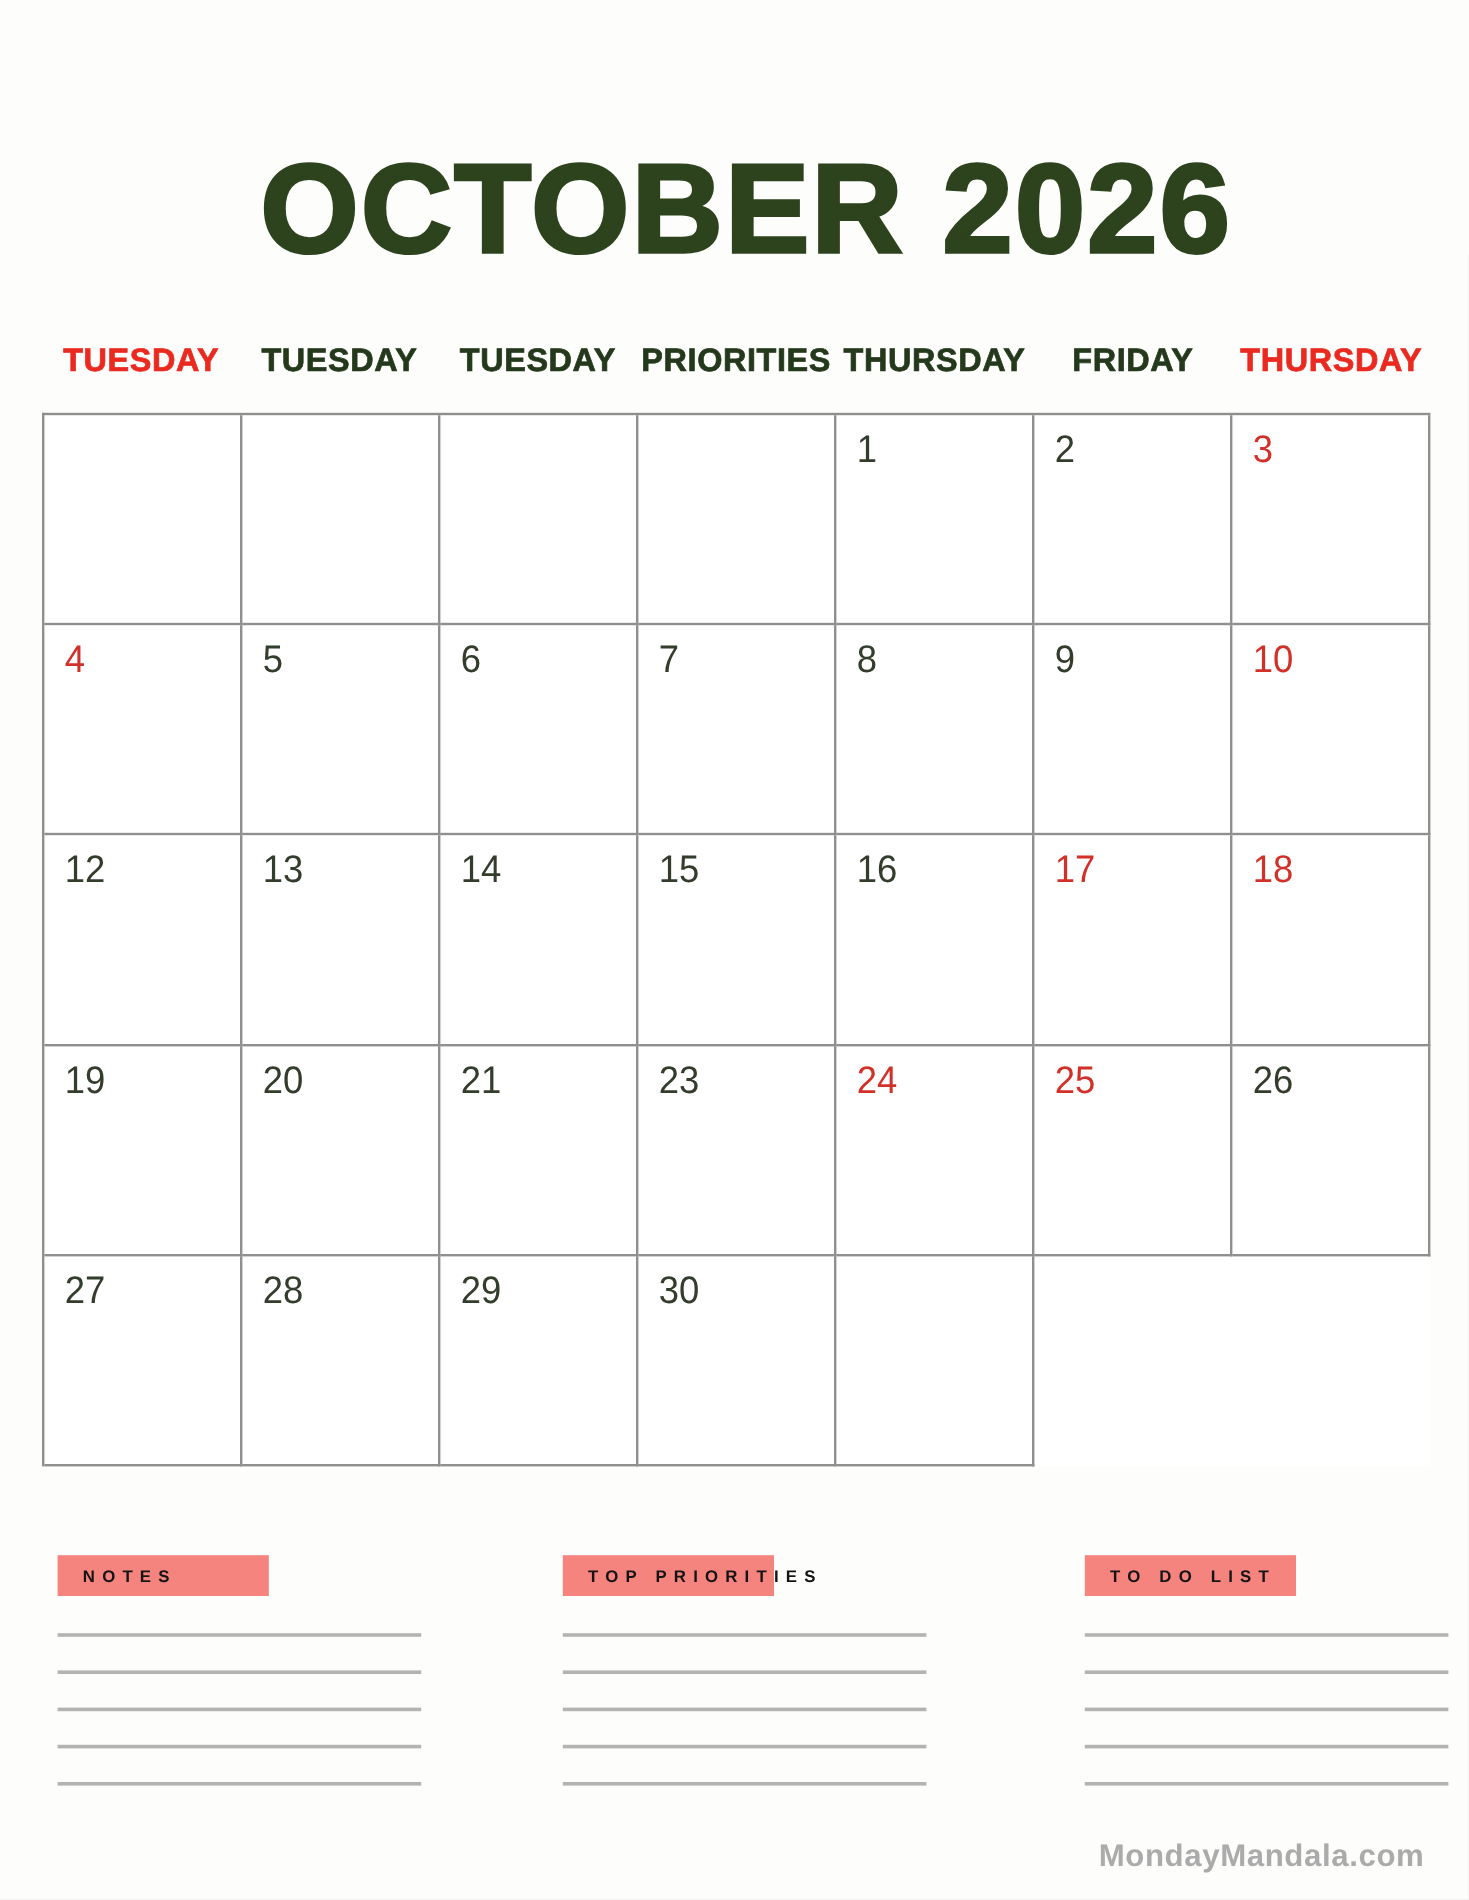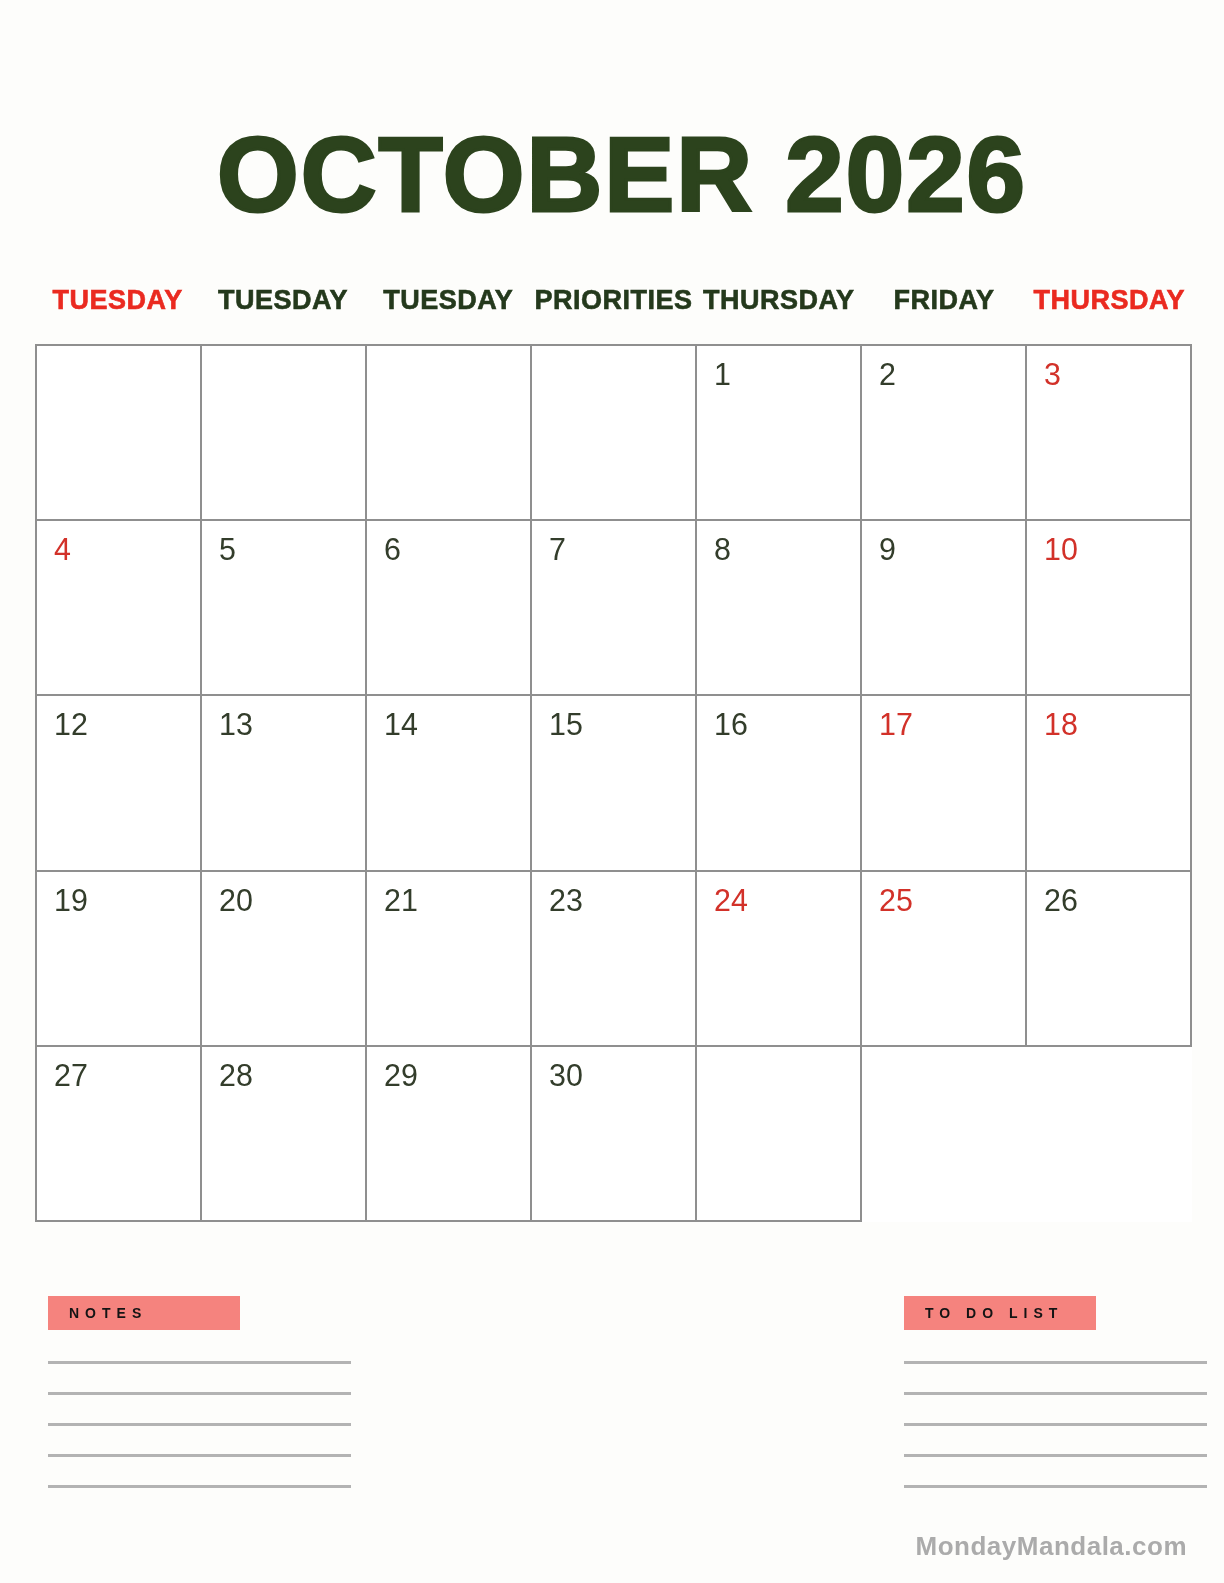--- a/index.html
+++ b/index.html
@@ -56,21 +56,21 @@
     color:var(--date-color,#333d2b);
     transform:scaleX(0.95);transform-origin:left top;
   }
   .day.red{color:var(--red-date,#d23129);}
   
   .section{position:absolute;top:1296px;width:303px;}
   .section.s0{left:48px;}
   .section.s1{left:469px;}
   .section.s2{left:904px;}
   .label-box{
-    width:192px;height:34px;box-sizing:border-box;
+    width:176px;height:34px;box-sizing:border-box;
     background:var(--pink,#f5837e);
     display:flex;align-items:center;
     padding-left:21px;
   }
   .label{
     font-size:14px;font-weight:700;
     letter-spacing:6px;color:#141414;
     white-space:nowrap;
   }
   .lines{margin-top:31px;}
@@ -146,20 +146,32 @@
     </div>
     <div class="lines">
         <div class="note-line"></div>
         <div class="note-line"></div>
         <div class="note-line"></div>
         <div class="note-line"></div>
         <div class="note-line"></div>
       </div>
   </div>
 
+  <div class="section s1">
+    <div class="label-box">
+      <span class="label">TOP PRIORITIES</span>
+    </div>
+    <div class="lines">
+        <div class="note-line"></div>
+        <div class="note-line"></div>
+        <div class="note-line"></div>
+        <div class="note-line"></div>
+        <div class="note-line"></div>
+      </div>
+  </div>
 
   <div class="section s2">
     <div class="label-box">
       <span class="label">TO DO LIST</span>
     </div>
     <div class="lines">
         <div class="note-line"></div>
         <div class="note-line"></div>
         <div class="note-line"></div>
         <div class="note-line"></div>

